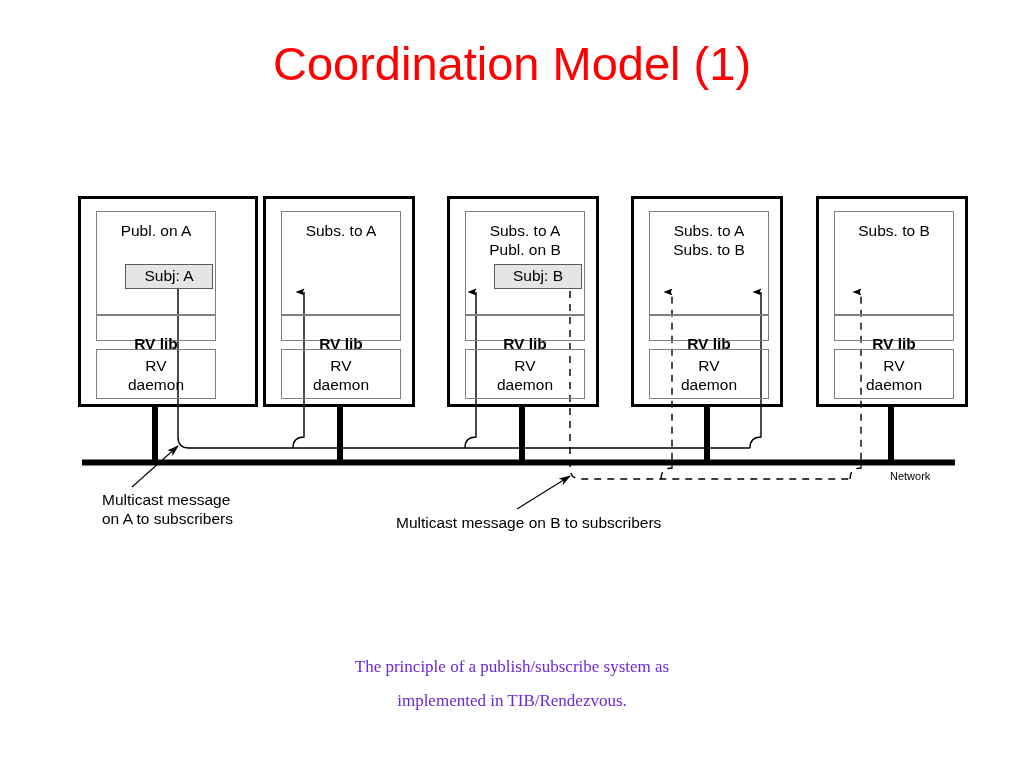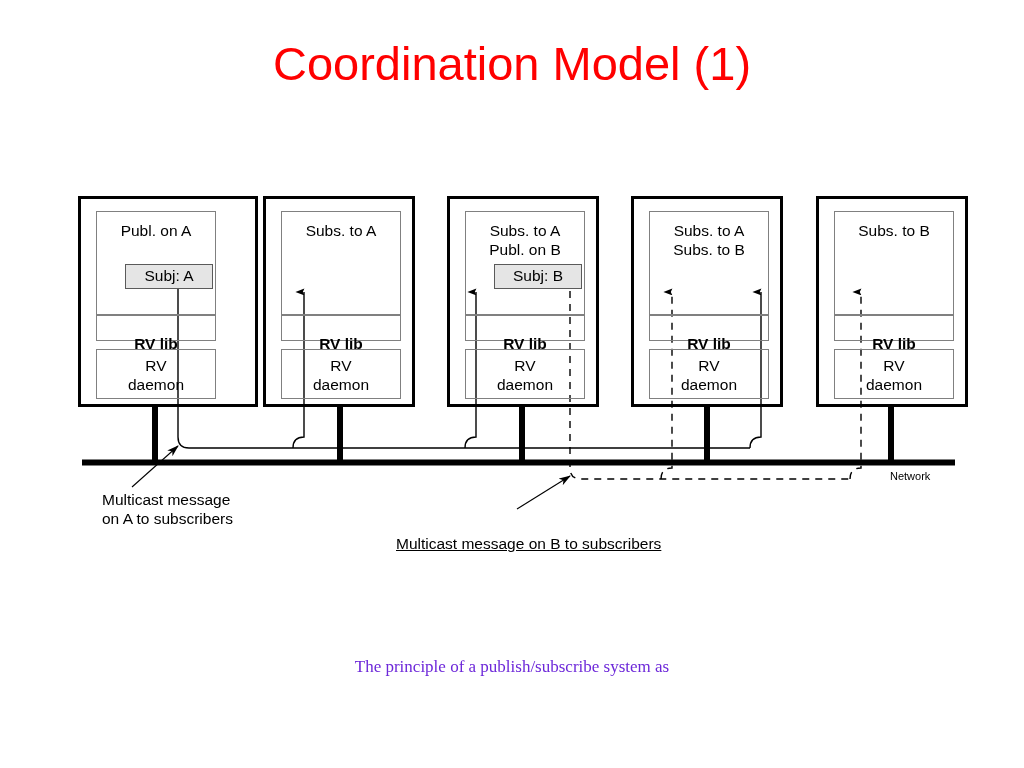--- a/index.html
+++ b/index.html
@@ -219,19 +219,20 @@
       <div>RV</div>
       <div>daemon</div>
     </div>
   </div>
 
   <div id="network-label">Network</div>
 
   <div class="diagram-label" style="left:102px; top:490px; width:250px;">Multicast message
 on A to subscribers</div>
 
-  <div class="diagram-label" style="left:396px; top:534px; width:400px;text-decoration:underline;">Multicast message on B to subscribers</div>
+  <div class="diagram-label" style="left:396px; top:513px; width:400px;">Multicast message on B to subscribers</div>
 
 </div>
 
 <div id="caption">
   <div>The principle of a publish/subscribe system as</div>
+  <div>implemented in TIB/Rendezvous.</div>
 </div>
 
 </body></html>

